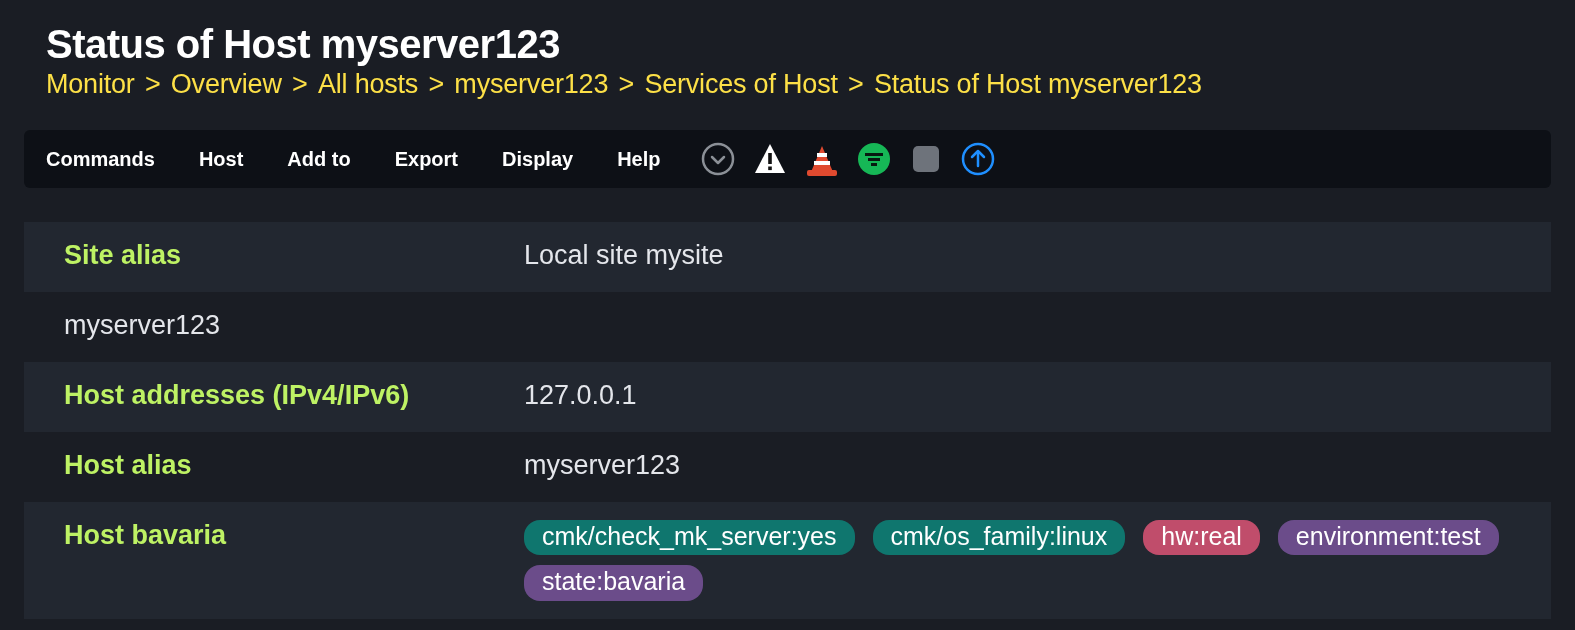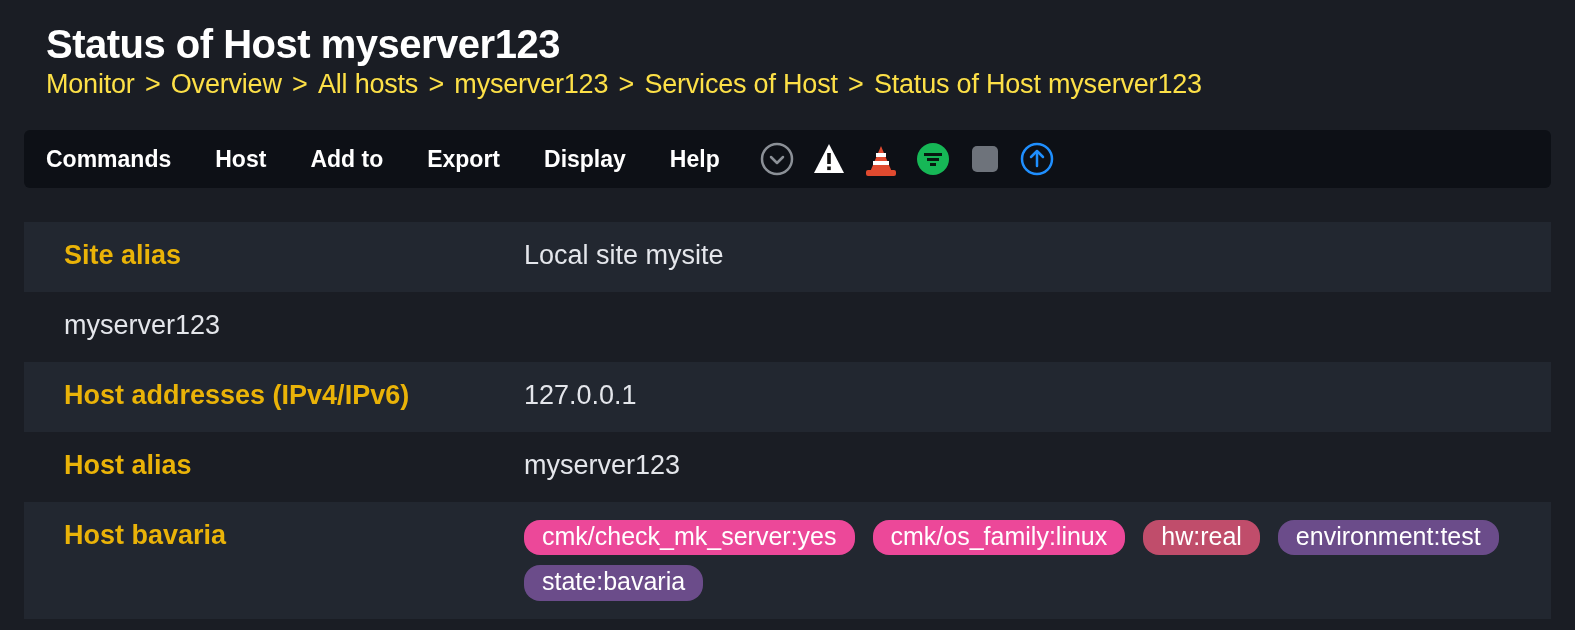--- a/index.html
+++ b/index.html
@@ -35,21 +35,21 @@
       border-radius: 6px;
       height: 58px;
       margin-left: -22px;
       margin-right: 24px;
       display: flex;
       align-items: center;
       padding: 0 22px;
       gap: 44px;
     }
     .toolbar .menu-item {
-      font-size: 23px;
+      font-size: 20px;
       font-weight: 700;
       color: #ffffff;
       cursor: pointer;
       white-space: nowrap;
     }
     .toolbar .icon-row {
       display: flex;
       align-items: center;
       gap: 18px;
       margin-left: -4px;
@@ -73,21 +73,21 @@
       display: flex;
       align-items: flex-start;
       min-height: 70px;
       padding: 18px 0 18px 40px;
     }
     .row.alt { background: #222730; }
     .row .label {
       width: 460px;
       font-size: 27px;
       font-weight: 700;
-      color: #eab308;
+      color: #bef264;
       flex-shrink: 0;
     }
     .row .value {
       font-size: 27px;
       font-weight: 400;
       color: #e4e6eb;
     }
     .row.labels-row .value {
       display: flex;
       flex-wrap: wrap;
@@ -98,21 +98,21 @@
     .tag {
       display: inline-block;
       font-size: 25px;
       font-weight: 400;
       color: #ffffff;
       border-radius: 16px;
       padding: 1px 18px 3px 18px;
       line-height: 1.25;
       white-space: nowrap;
     }
-    .tag.gold   { background: #ec4899; }
+    .tag.gold   { background: #0f766e; }
     .tag.purple { background: #6b4c8a; }
     .tag.red    { background: #c04d6b; }
 
     
     .cone {
       position: relative;
       width: 34px;
       height: 34px;
     }
     .cone .body {

